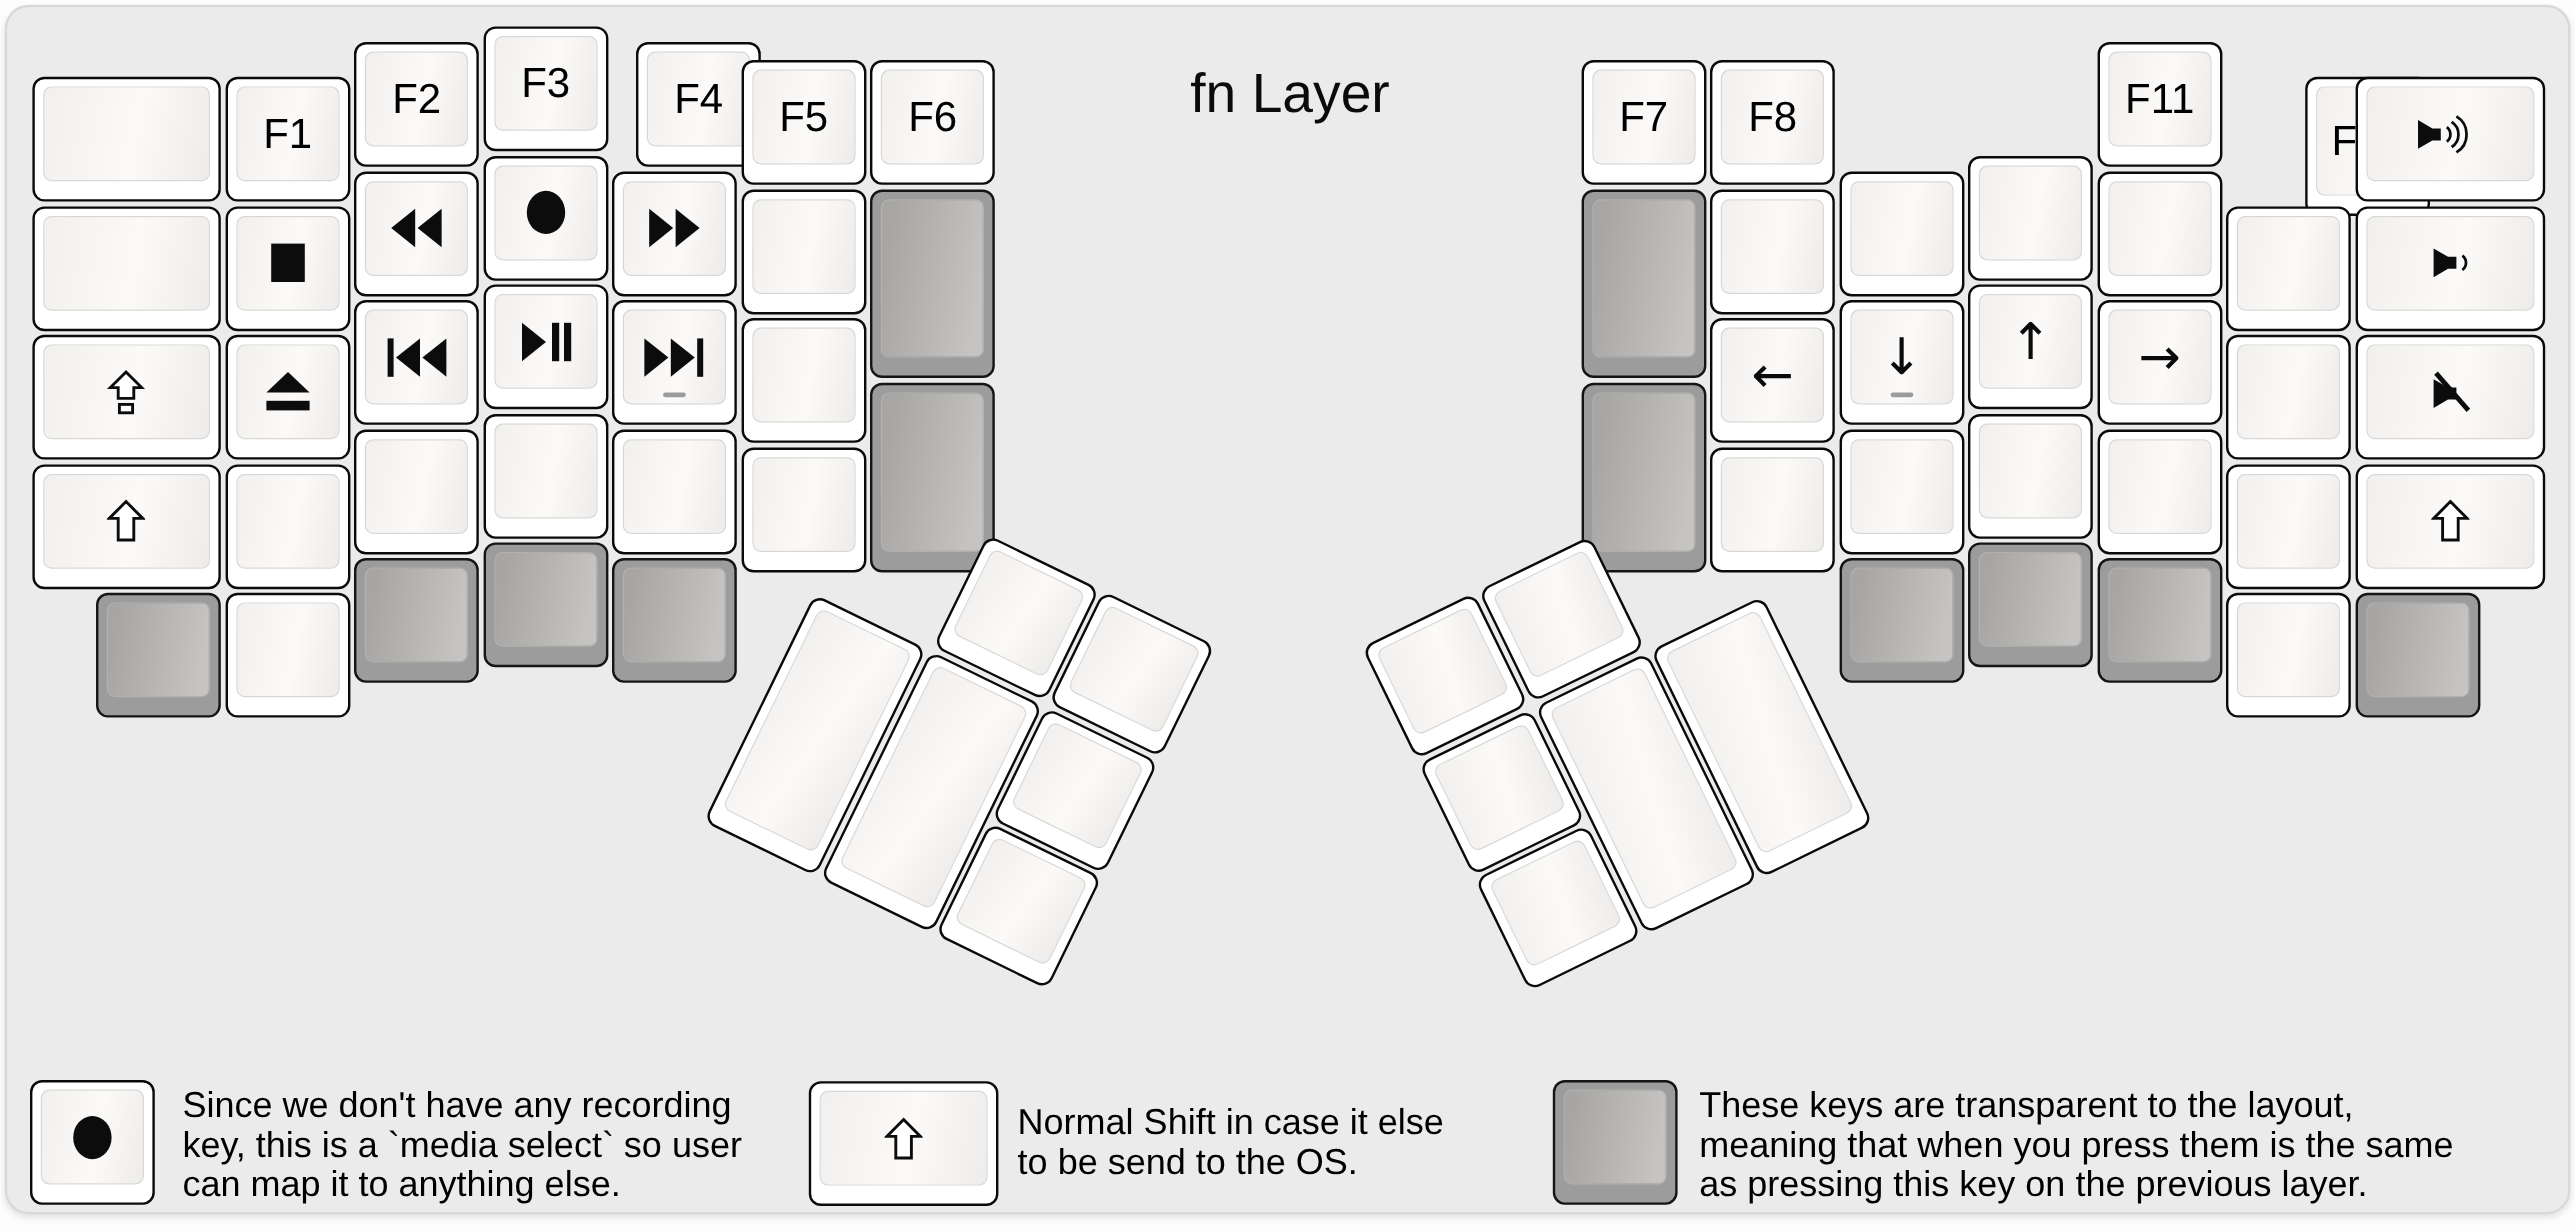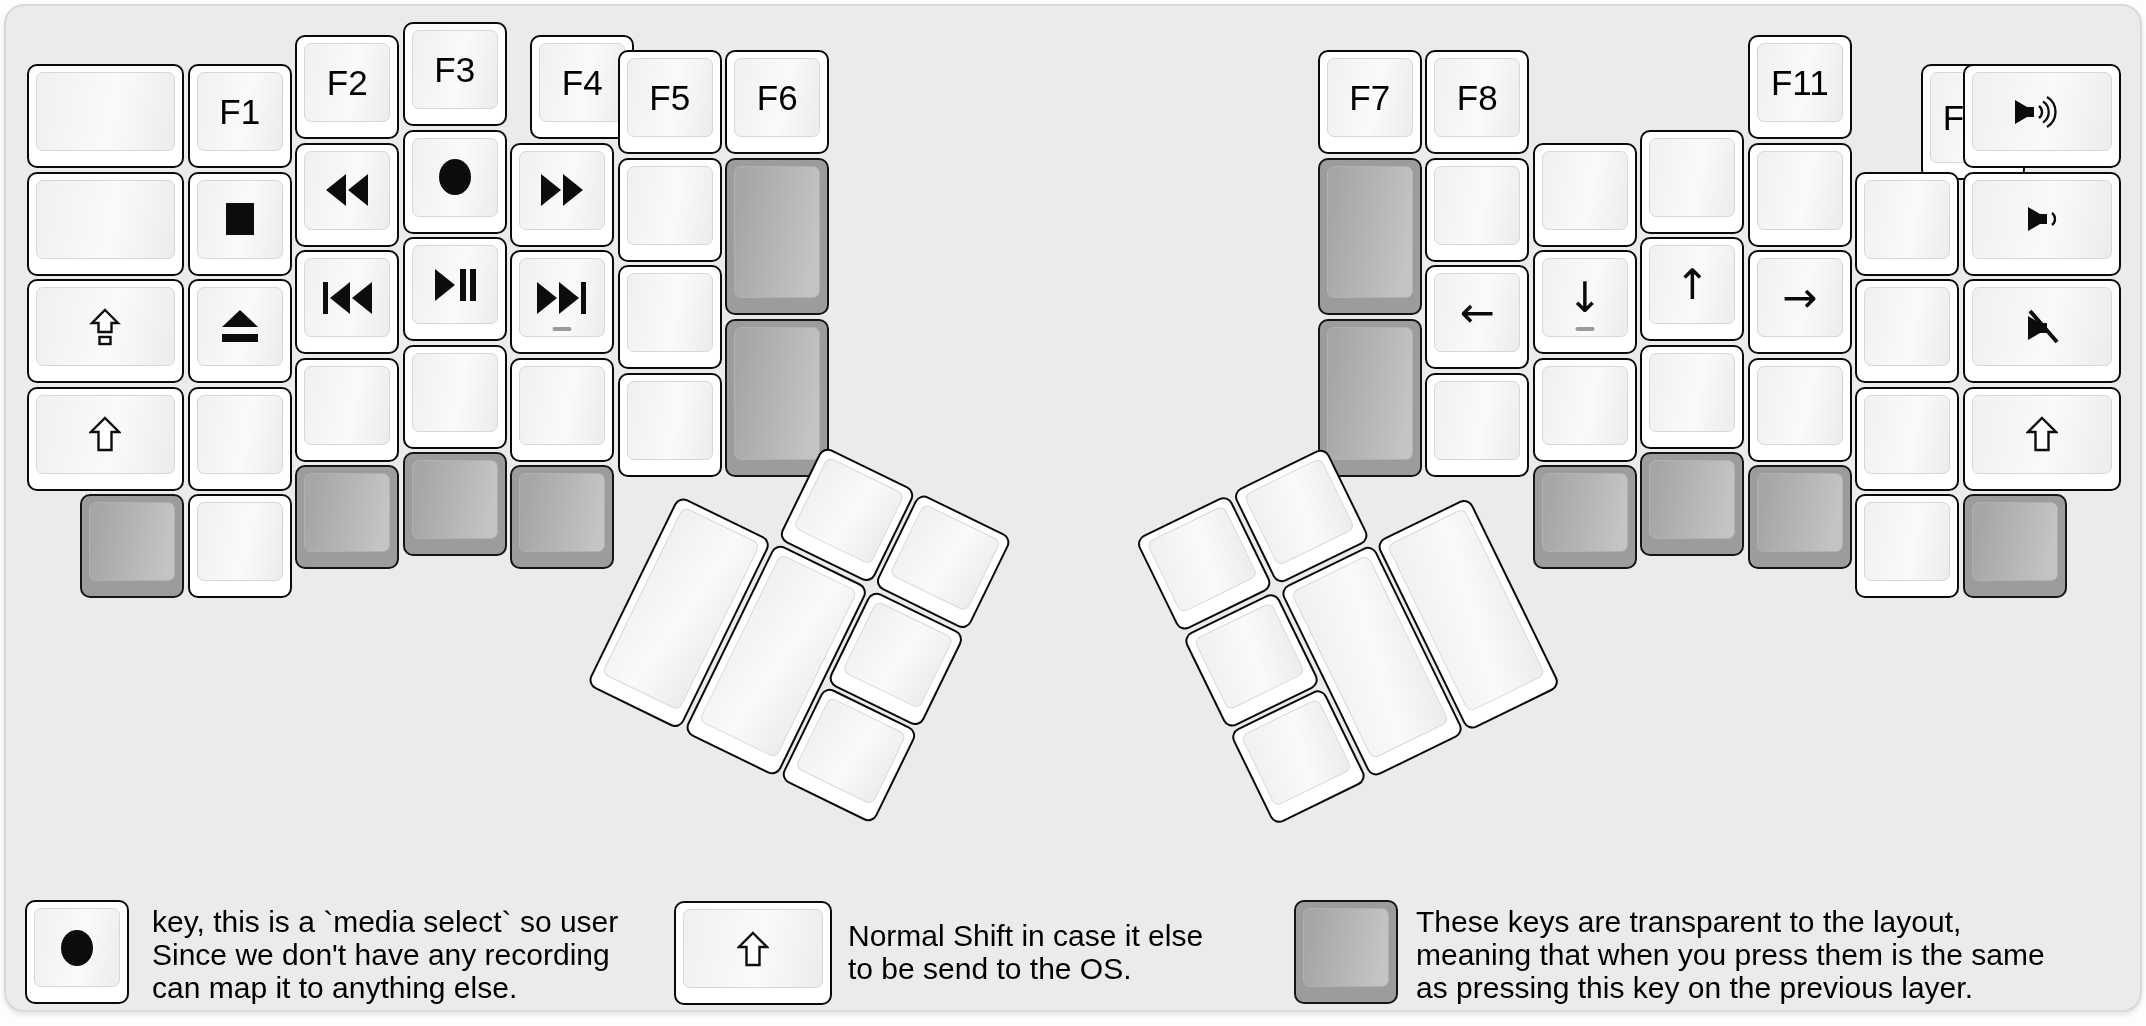--- a/index.html
+++ b/index.html
@@ -23,20 +23,21 @@
   .homing-dash{position:absolute;bottom:5px;left:50%;transform:translateX(-50%);
     width:19px;height:4px;background:#9b9b9b;border-radius:2px;}
   .cluster{position:absolute;width:322.5px;height:322.5px;}
   .legend-text{position:absolute;font-size:30px;color:#000;line-height:33px;white-space:nowrap;}
 </style>
 </head>
 <body>
 
 <div id="canvas">
   <div id="board">
+    <div class="page-title">fn Layer</div>
   <div class="key white" style="left: 24.5px; top: 62px; width: 157.75px; height: 104px;">
         <div class="key-top"></div>
       </div>
       <div class="key white" style="left: 185.75px; top: 62px; width: 104px; height: 104px;">
         <div class="key-top">
           <span class="key-label">F1</span>
         </div>
       </div>
       <div class="key white" style="left: 293.25px; top: 33px; width: 104px; height: 104px;">
         <div class="key-top">
@@ -391,22 +392,22 @@
         <div class="key white" style="left: 23px; top: 898px; width: 104px; height: 104px;">
           <div class="key-top">
             <span class="key-icon">
               <svg width="38" height="42" viewBox="0 0 38 42">
                 <ellipse cx="19" cy="21" rx="16" ry="18" fill="#0c0c0c"></ellipse>
               </svg>
             </span>
           </div>
         </div>
         <div class="legend-text" style="left: 150px; top: 903px;">
+          <div>Since we don't have any recording</div>
           <div>key, this is a `media select` so user</div>
-          <div>Since we don't have any recording</div>
           <div>can map it to anything else.</div>
         </div>
       </div>
       <div>
         <div class="key white" style="left: 672px; top: 899px; width: 157.75px; height: 104px;">
           <div class="key-top">
             <span class="key-icon">
               <svg width="32" height="36" viewBox="0 0 32 36">
                 <path d="M16,2 L30,16 L22.5,16 L22.5,34 L9.5,34 L9.5,16 L2,16 Z" fill="#ffffff" stroke="#0c0c0c" stroke-width="2.4" stroke-linejoin="miter"></path>
               </svg>

